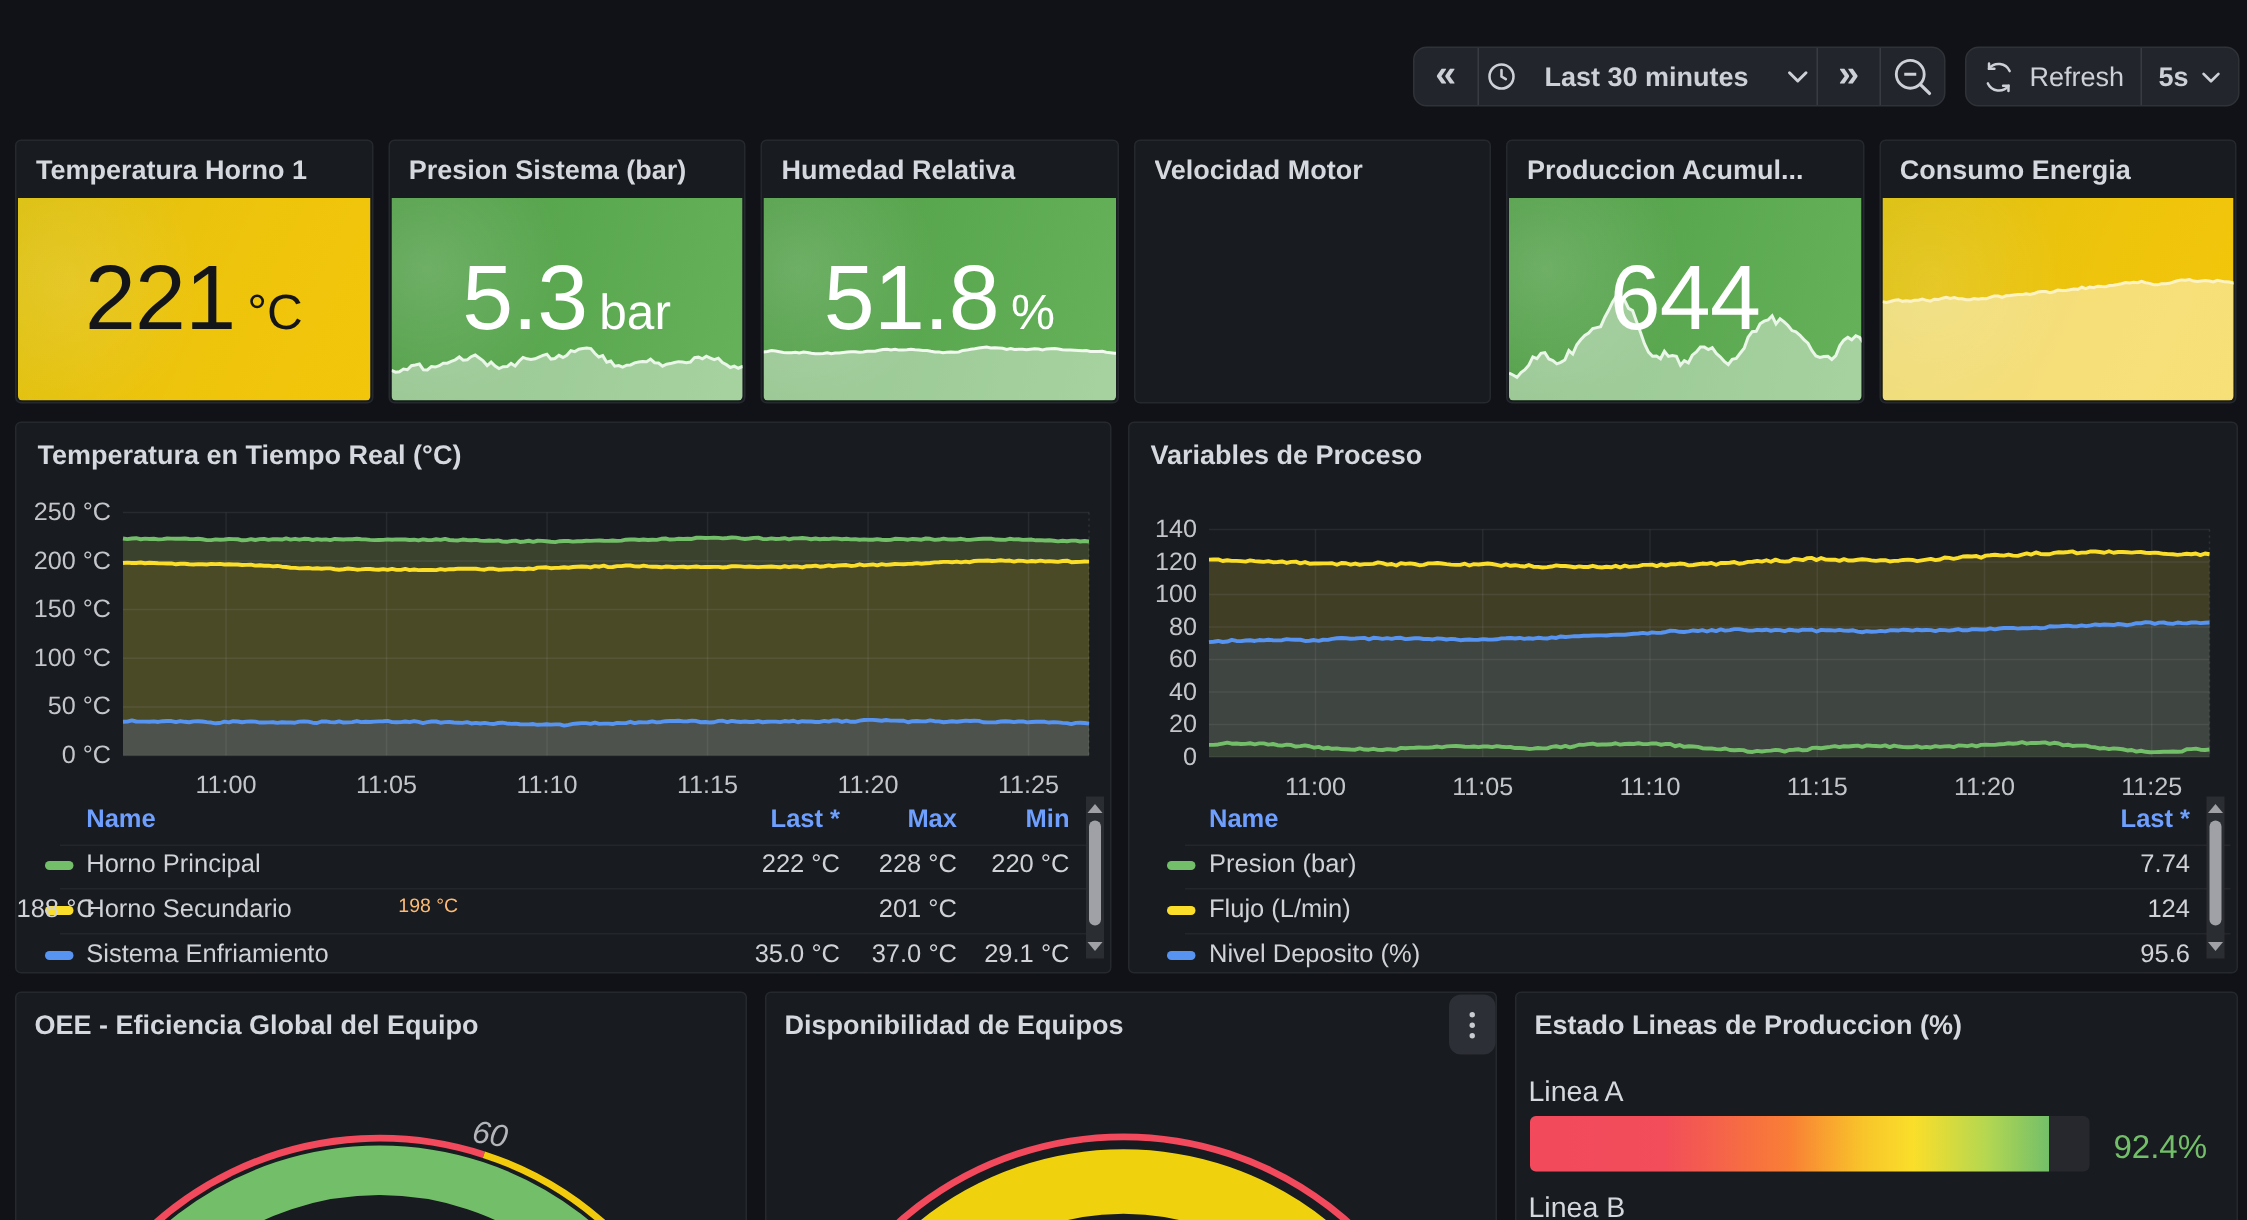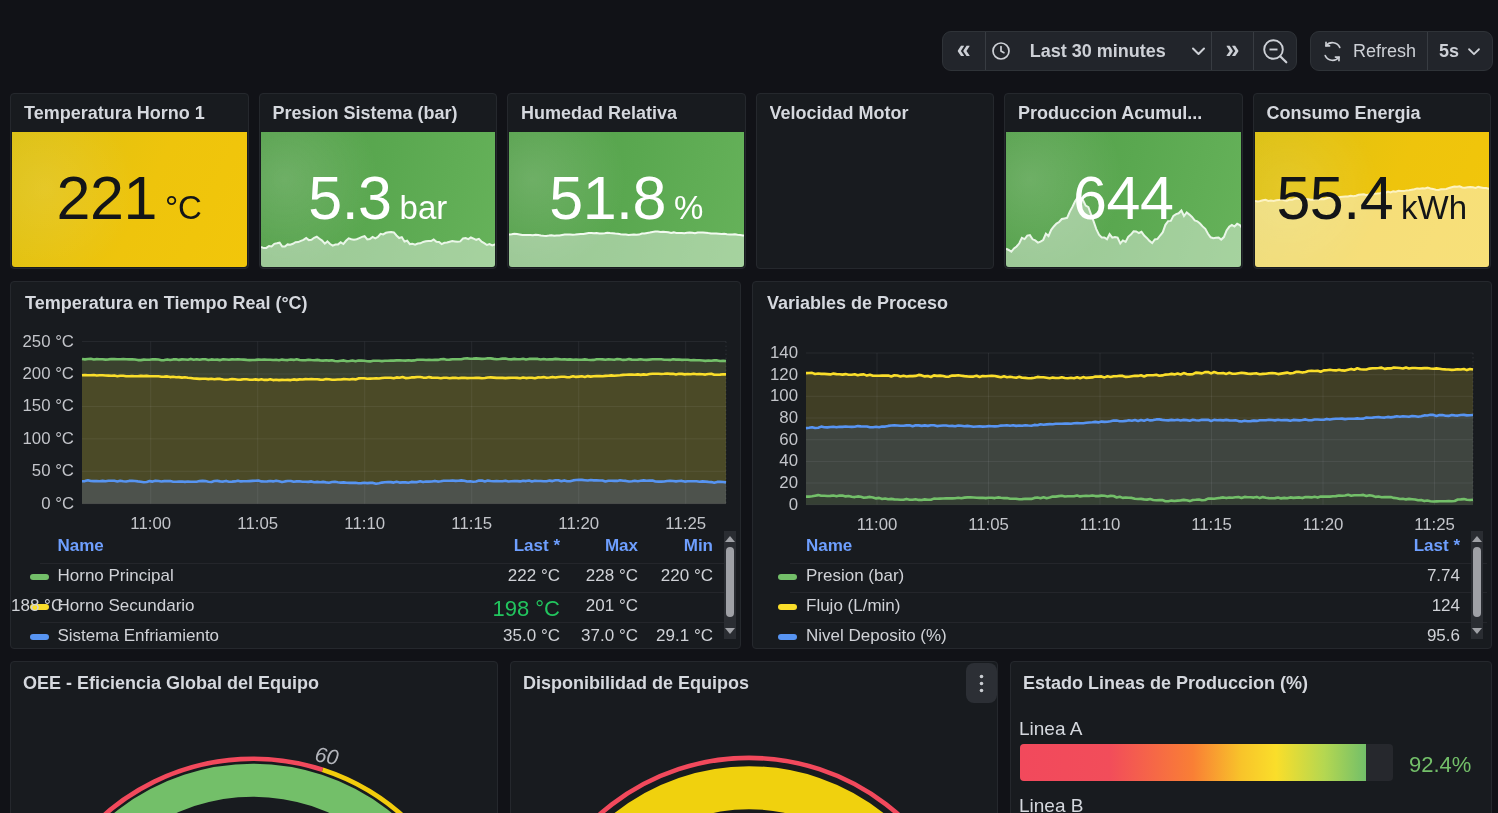--- a/index.html
+++ b/index.html
@@ -96,21 +96,20 @@
       <div class="statval" style="color:#ffffff"><span class="bigv">644</span></div>
     </div>
   </div>
 <div class="panel" style="left:1252.5px;top:93px;width:238.5px;height:176px">
     <div class="ptitle" style="max-width:214.5px">Consumo Energia</div>
     <div class="statbody" style="background:radial-gradient(circle 130px at 14% 42%, rgba(255,255,255,0.10), rgba(255,255,255,0) 70%),linear-gradient(115deg,#dcc011 0%,#eec40c 55%,#f2c60a 100%);">
       <svg class="abs" style="left:0;bottom:0" width="236" height="137" viewBox="0 0 236 137">
         <polygon points="0,137 0.0,71.1 2.7,71.6 5.3,71.0 8.0,70.2 10.6,69.8 13.3,70.9 15.9,70.5 18.6,70.9 21.3,70.2 23.9,70.1 26.6,69.3 29.2,70.2 31.9,70.8 34.5,69.5 37.2,69.7 39.9,68.8 42.5,68.2 45.2,68.9 47.8,68.4 50.5,69.1 53.1,69.2 55.8,69.8 58.5,69.8 61.1,69.0 63.8,69.5 66.4,69.0 69.1,69.2 71.7,68.3 74.4,67.4 77.1,67.4 79.7,68.2 82.4,67.2 85.0,67.0 87.7,66.7 90.3,66.4 93.0,66.4 95.7,65.8 98.3,66.3 101.0,65.7 103.6,64.7 106.3,64.4 108.9,64.3 111.6,65.1 114.3,64.5 116.9,63.4 119.6,63.7 122.2,63.6 124.9,63.2 127.6,62.7 130.2,62.9 132.9,61.5 135.5,62.5 138.2,61.4 140.8,61.8 143.5,60.8 146.2,61.0 148.8,61.1 151.5,60.4 154.1,60.2 156.8,59.7 159.4,59.2 162.1,58.4 164.8,58.7 167.4,58.2 170.1,58.5 172.7,57.6 175.4,58.5 178.0,58.9 180.7,59.8 183.4,59.9 186.0,59.2 188.7,59.2 191.3,58.9 194.0,58.0 196.6,57.2 199.3,56.6 202.0,56.8 204.6,56.3 207.3,57.4 209.9,57.7 212.6,57.3 215.2,57.0 217.9,57.3 220.6,57.9 223.2,56.9 225.9,57.4 228.5,57.9 231.2,58.0 233.8,58.7 236.5,57.9 236.5,137" fill="rgba(255,255,255,0.45)"></polygon>
         <polyline points="0.0,71.1 2.7,71.6 5.3,71.0 8.0,70.2 10.6,69.8 13.3,70.9 15.9,70.5 18.6,70.9 21.3,70.2 23.9,70.1 26.6,69.3 29.2,70.2 31.9,70.8 34.5,69.5 37.2,69.7 39.9,68.8 42.5,68.2 45.2,68.9 47.8,68.4 50.5,69.1 53.1,69.2 55.8,69.8 58.5,69.8 61.1,69.0 63.8,69.5 66.4,69.0 69.1,69.2 71.7,68.3 74.4,67.4 77.1,67.4 79.7,68.2 82.4,67.2 85.0,67.0 87.7,66.7 90.3,66.4 93.0,66.4 95.7,65.8 98.3,66.3 101.0,65.7 103.6,64.7 106.3,64.4 108.9,64.3 111.6,65.1 114.3,64.5 116.9,63.4 119.6,63.7 122.2,63.6 124.9,63.2 127.6,62.7 130.2,62.9 132.9,61.5 135.5,62.5 138.2,61.4 140.8,61.8 143.5,60.8 146.2,61.0 148.8,61.1 151.5,60.4 154.1,60.2 156.8,59.7 159.4,59.2 162.1,58.4 164.8,58.7 167.4,58.2 170.1,58.5 172.7,57.6 175.4,58.5 178.0,58.9 180.7,59.8 183.4,59.9 186.0,59.2 188.7,59.2 191.3,58.9 194.0,58.0 196.6,57.2 199.3,56.6 202.0,56.8 204.6,56.3 207.3,57.4 209.9,57.7 212.6,57.3 215.2,57.0 217.9,57.3 220.6,57.9 223.2,56.9 225.9,57.4 228.5,57.9 231.2,58.0 233.8,58.7 236.5,57.9" fill="none" stroke="#fdf3c2" stroke-width="2"></polyline>
       </svg>
-      <div class="statval" style="color:#131518"><span class="bigv">55.4</span><span class="unitv">kWh</span></div>
     </div>
   </div>
 <div class="panel" style="left:10px;top:281px;width:731px;height:368px">
     <div class="ptitle" style="left:14px;top:11px">Temperatura en Tiempo Real (°C)</div>
     <svg class="abs" style="left:0;top:0" width="729" height="265" viewBox="0 0 729 265">
       <polygon points="71.0,77.0 73.9,77.4 76.9,77.0 79.8,76.8 82.8,77.5 85.7,77.1 88.6,77.3 91.6,77.2 94.5,77.6 97.5,77.4 100.4,77.0 103.3,77.1 106.3,77.2 109.2,77.2 112.2,77.0 115.1,77.3 118.1,77.4 121.0,77.2 123.9,77.5 126.9,78.1 129.8,78.1 132.8,77.6 135.7,77.8 138.6,77.7 141.6,77.3 144.5,77.4 147.5,77.5 150.4,78.2 153.3,78.1 156.3,77.4 159.2,78.0 162.2,77.4 165.1,77.3 168.0,77.9 171.0,77.4 173.9,77.5 176.9,77.7 179.8,76.9 182.7,77.7 185.7,77.2 188.6,77.8 191.6,77.2 194.5,77.3 197.4,78.0 200.4,77.4 203.3,77.8 206.3,77.6 209.2,78.1 212.2,77.3 215.1,77.5 218.0,77.7 221.0,77.4 223.9,77.5 226.9,77.2 229.8,77.5 232.7,77.6 235.7,77.9 238.6,78.1 241.6,78.0 244.5,77.9 247.4,77.6 250.4,77.8 253.3,77.6 256.3,77.7 259.2,77.7 262.1,78.0 265.1,77.8 268.0,78.3 271.0,77.6 273.9,78.0 276.8,78.1 279.8,77.5 282.7,77.9 285.7,77.3 288.6,78.0 291.5,78.2 294.5,78.3 297.4,77.7 300.4,78.0 303.3,78.2 306.3,77.9 309.2,78.4 312.1,78.6 315.1,78.3 318.0,78.6 321.0,78.3 323.9,79.0 326.8,79.2 329.8,78.7 332.7,78.4 335.7,79.3 338.6,79.0 341.5,78.5 344.5,79.2 347.4,78.5 350.4,78.6 353.3,78.8 356.2,79.2 359.2,79.4 362.1,78.8 365.1,78.7 368.0,78.7 370.9,79.1 373.9,78.8 376.8,78.8 379.8,78.5 382.7,78.6 385.6,78.4 388.6,78.3 391.5,78.5 394.5,78.6 397.4,78.3 400.4,78.6 403.3,78.4 406.2,77.8 409.2,77.7 412.1,77.7 415.1,78.0 418.0,77.7 420.9,78.0 423.9,77.8 426.8,77.9 429.8,77.2 432.7,77.0 435.6,77.7 438.6,77.6 441.5,77.2 444.5,77.3 447.4,77.2 450.3,77.3 453.3,76.5 456.2,76.4 459.2,76.7 462.1,76.6 465.0,76.4 468.0,76.6 470.9,76.9 473.9,76.7 476.8,76.3 479.7,76.4 482.7,76.9 485.6,77.3 488.6,77.0 491.5,76.6 494.5,76.5 497.4,77.3 500.3,77.4 503.3,76.9 506.2,77.3 509.2,77.2 512.1,76.8 515.0,77.6 518.0,76.9 520.9,76.9 523.9,76.7 526.8,76.9 529.7,77.5 532.7,77.0 535.6,77.5 538.6,77.2 541.5,77.4 544.4,76.9 547.4,77.1 550.3,77.5 553.3,77.2 556.2,77.6 559.1,77.4 562.1,77.8 565.0,77.6 568.0,77.8 570.9,77.8 573.8,77.4 576.8,77.8 579.7,78.0 582.7,77.9 585.6,77.2 588.6,77.3 591.5,77.4 594.4,77.8 597.4,77.3 600.3,77.5 603.3,77.8 606.2,77.0 609.1,77.2 612.1,77.9 615.0,77.7 618.0,77.1 620.9,77.6 623.8,77.7 626.8,77.6 629.7,77.2 632.7,77.8 635.6,77.9 638.5,77.6 641.5,77.3 644.4,77.2 647.4,77.2 650.3,77.2 653.2,77.7 656.2,77.8 659.1,77.9 662.1,77.2 665.0,77.6 667.9,77.5 670.9,77.9 673.8,77.8 676.8,77.7 679.7,78.2 682.7,78.1 685.6,78.3 688.5,78.2 691.5,78.5 694.4,78.9 697.4,78.5 700.3,78.8 703.2,78.4 706.2,78.4 709.1,79.0 712.1,78.7 715.0,79.0 715.0,92.4 712.1,92.3 709.1,92.6 706.2,92.7 703.2,92.8 700.3,91.8 697.4,92.0 694.4,92.6 691.5,92.3 688.5,92.1 685.6,92.3 682.7,91.8 679.7,92.3 676.8,92.0 673.8,92.4 670.9,91.9 667.9,91.8 665.0,92.4 662.1,91.7 659.1,91.9 656.2,91.5 653.2,91.8 650.3,92.0 647.4,91.7 644.4,91.8 641.5,91.8 638.5,92.0 635.6,92.8 632.7,92.4 629.7,92.9 626.8,92.4 623.8,92.8 620.9,92.6 618.0,92.6 615.0,92.8 612.1,92.9 609.1,93.3 606.2,93.5 603.3,93.8 600.3,93.4 597.4,93.8 594.4,93.9 591.5,94.2 588.6,94.1 585.6,94.0 582.7,94.3 579.7,94.6 576.8,94.1 573.8,94.9 570.9,94.3 568.0,94.6 565.0,94.9 562.1,94.2 559.1,95.1 556.2,95.3 553.3,94.7 550.3,94.8 547.4,95.0 544.4,95.5 541.5,94.9 538.6,95.5 535.6,95.8 532.7,95.1 529.7,95.5 526.8,95.4 523.9,96.3 520.9,95.7 518.0,95.7 515.0,96.1 512.1,95.5 509.2,96.2 506.2,95.9 503.3,95.7 500.3,95.8 497.4,95.9 494.5,96.1 491.5,95.9 488.6,95.7 485.6,95.9 482.7,95.6 479.7,95.4 476.8,95.5 473.9,96.0 470.9,96.3 468.0,95.9 465.0,95.9 462.1,96.0 459.2,96.0 456.2,96.1 453.3,95.7 450.3,95.9 447.4,96.2 444.5,95.8 441.5,95.9 438.6,96.2 435.6,95.8 432.7,95.7 429.8,96.2 426.8,95.8 423.9,95.8 420.9,95.6 418.0,95.1 415.1,95.7 412.1,95.6 409.2,95.0 406.2,95.0 403.3,95.4 400.4,95.4 397.4,96.0 394.5,96.1 391.5,95.1 388.6,95.8 385.6,95.4 382.7,96.3 379.8,95.8 376.8,95.7 373.9,95.8 370.9,96.0 368.0,96.5 365.1,96.2 362.1,96.5 359.2,96.6 356.2,96.8 353.3,96.2 350.4,96.3 347.4,96.4 344.5,97.4 341.5,97.0 338.6,97.5 335.7,97.3 332.7,97.1 329.8,97.5 326.8,97.5 323.9,97.7 321.0,97.8 318.0,97.2 315.1,97.1 312.1,97.8 309.2,97.6 306.3,97.2 303.3,97.2 300.4,97.1 297.4,97.2 294.5,97.1 291.5,97.5 288.6,97.4 285.7,97.9 282.7,97.4 279.8,98.1 276.8,97.9 273.9,98.0 271.0,97.9 268.0,98.1 265.1,97.7 262.1,98.1 259.2,97.3 256.3,97.9 253.3,97.9 250.4,97.3 247.4,97.9 244.5,97.4 241.6,97.8 238.6,97.7 235.7,97.3 232.7,97.3 229.8,97.6 226.9,97.8 223.9,97.3 221.0,97.0 218.0,97.5 215.1,97.8 212.2,97.5 209.2,96.9 206.3,96.9 203.3,97.2 200.4,96.8 197.4,97.1 194.5,96.7 191.6,96.8 188.6,96.9 185.7,96.6 182.7,96.5 179.8,96.0 176.9,95.8 173.9,95.3 171.0,95.6 168.0,95.1 165.1,95.2 162.2,94.8 159.2,95.1 156.3,94.4 153.3,94.6 150.4,94.7 147.5,94.3 144.5,94.3 141.6,94.2 138.6,94.3 135.7,93.9 132.8,94.1 129.8,93.9 126.9,94.3 123.9,94.2 121.0,94.1 118.1,94.3 115.1,94.2 112.2,93.8 109.2,93.8 106.3,94.2 103.3,93.6 100.4,93.7 97.5,93.6 94.5,93.5 91.6,93.3 88.6,93.2 85.7,93.5 82.8,93.0 79.8,93.3 76.9,93.3 73.9,93.1 71.0,93.3" fill="#3a422e"></polygon>
       <polygon points="71.0,93.3 73.9,93.1 76.9,93.3 79.8,93.3 82.8,93.0 85.7,93.5 88.6,93.2 91.6,93.3 94.5,93.5 97.5,93.6 100.4,93.7 103.3,93.6 106.3,94.2 109.2,93.8 112.2,93.8 115.1,94.2 118.1,94.3 121.0,94.1 123.9,94.2 126.9,94.3 129.8,93.9 132.8,94.1 135.7,93.9 138.6,94.3 141.6,94.2 144.5,94.3 147.5,94.3 150.4,94.7 153.3,94.6 156.3,94.4 159.2,95.1 162.2,94.8 165.1,95.2 168.0,95.1 171.0,95.6 173.9,95.3 176.9,95.8 179.8,96.0 182.7,96.5 185.7,96.6 188.6,96.9 191.6,96.8 194.5,96.7 197.4,97.1 200.4,96.8 203.3,97.2 206.3,96.9 209.2,96.9 212.2,97.5 215.1,97.8 218.0,97.5 221.0,97.0 223.9,97.3 226.9,97.8 229.8,97.6 232.7,97.3 235.7,97.3 238.6,97.7 241.6,97.8 244.5,97.4 247.4,97.9 250.4,97.3 253.3,97.9 256.3,97.9 259.2,97.3 262.1,98.1 265.1,97.7 268.0,98.1 271.0,97.9 273.9,98.0 276.8,97.9 279.8,98.1 282.7,97.4 285.7,97.9 288.6,97.4 291.5,97.5 294.5,97.1 297.4,97.2 300.4,97.1 303.3,97.2 306.3,97.2 309.2,97.6 312.1,97.8 315.1,97.1 318.0,97.2 321.0,97.8 323.9,97.7 326.8,97.5 329.8,97.5 332.7,97.1 335.7,97.3 338.6,97.5 341.5,97.0 344.5,97.4 347.4,96.4 350.4,96.3 353.3,96.2 356.2,96.8 359.2,96.6 362.1,96.5 365.1,96.2 368.0,96.5 370.9,96.0 373.9,95.8 376.8,95.7 379.8,95.8 382.7,96.3 385.6,95.4 388.6,95.8 391.5,95.1 394.5,96.1 397.4,96.0 400.4,95.4 403.3,95.4 406.2,95.0 409.2,95.0 412.1,95.6 415.1,95.7 418.0,95.1 420.9,95.6 423.9,95.8 426.8,95.8 429.8,96.2 432.7,95.7 435.6,95.8 438.6,96.2 441.5,95.9 444.5,95.8 447.4,96.2 450.3,95.9 453.3,95.7 456.2,96.1 459.2,96.0 462.1,96.0 465.0,95.9 468.0,95.9 470.9,96.3 473.9,96.0 476.8,95.5 479.7,95.4 482.7,95.6 485.6,95.9 488.6,95.7 491.5,95.9 494.5,96.1 497.4,95.9 500.3,95.8 503.3,95.7 506.2,95.9 509.2,96.2 512.1,95.5 515.0,96.1 518.0,95.7 520.9,95.7 523.9,96.3 526.8,95.4 529.7,95.5 532.7,95.1 535.6,95.8 538.6,95.5 541.5,94.9 544.4,95.5 547.4,95.0 550.3,94.8 553.3,94.7 556.2,95.3 559.1,95.1 562.1,94.2 565.0,94.9 568.0,94.6 570.9,94.3 573.8,94.9 576.8,94.1 579.7,94.6 582.7,94.3 585.6,94.0 588.6,94.1 591.5,94.2 594.4,93.9 597.4,93.8 600.3,93.4 603.3,93.8 606.2,93.5 609.1,93.3 612.1,92.9 615.0,92.8 618.0,92.6 620.9,92.6 623.8,92.8 626.8,92.4 629.7,92.9 632.7,92.4 635.6,92.8 638.5,92.0 641.5,91.8 644.4,91.8 647.4,91.7 650.3,92.0 653.2,91.8 656.2,91.5 659.1,91.9 662.1,91.7 665.0,92.4 667.9,91.8 670.9,91.9 673.8,92.4 676.8,92.0 679.7,92.3 682.7,91.8 685.6,92.3 688.5,92.1 691.5,92.3 694.4,92.6 697.4,92.0 700.3,91.8 703.2,92.8 706.2,92.7 709.1,92.6 712.1,92.3 715.0,92.4 715.0,200.4 712.1,200.0 709.1,199.8 706.2,199.9 703.2,200.7 700.3,200.1 697.4,199.9 694.4,199.6 691.5,199.4 688.5,199.7 685.6,199.2 682.7,199.2 679.7,199.2 676.8,199.3 673.8,199.6 670.9,198.9 667.9,199.0 665.0,199.4 662.1,199.0 659.1,198.8 656.2,199.0 653.2,199.5 650.3,199.6 647.4,199.6 644.4,199.5 641.5,198.6 638.5,198.5 635.6,198.7 632.7,198.4 629.7,198.8 626.8,199.2 623.8,198.8 620.9,199.2 618.0,199.5 615.0,198.9 612.1,198.8 609.1,198.3 606.2,198.9 603.3,198.9 600.3,198.7 597.4,198.8 594.4,199.5 591.5,198.5 588.6,198.5 585.6,198.4 582.7,198.4 579.7,198.0 576.8,198.5 573.8,198.2 570.9,197.9 568.0,197.9 565.0,198.0 562.1,198.4 559.1,199.2 556.2,199.2 553.3,198.4 550.3,199.2 547.4,198.3 544.4,198.3 541.5,199.1 538.6,198.6 535.6,199.3 532.7,199.3 529.7,199.0 526.8,199.0 523.9,198.8 520.9,199.5 518.0,198.5 515.0,199.1 512.1,198.7 509.2,199.4 506.2,199.1 503.3,199.1 500.3,199.2 497.4,199.5 494.5,198.8 491.5,199.3 488.6,199.3 485.6,199.0 482.7,199.3 479.7,199.0 476.8,198.6 473.9,199.4 470.9,198.5 468.0,198.6 465.0,199.5 462.1,199.7 459.2,199.3 456.2,199.5 453.3,198.7 450.3,198.4 447.4,198.8 444.5,198.9 441.5,198.5 438.6,198.7 435.6,198.7 432.7,198.8 429.8,199.3 426.8,199.6 423.9,198.9 420.9,199.5 418.0,199.6 415.1,199.5 412.1,200.1 409.2,199.2 406.2,200.1 403.3,200.1 400.4,199.9 397.4,200.7 394.5,200.4 391.5,200.4 388.6,200.6 385.6,199.8 382.7,200.6 379.8,200.1 376.8,200.1 373.9,200.3 370.9,200.6 368.0,201.2 365.1,201.7 362.1,200.9 359.2,200.9 356.2,201.1 353.3,200.8 350.4,201.1 347.4,201.2 344.5,200.7 341.5,200.9 338.6,200.9 335.7,200.8 332.7,200.4 329.8,200.6 326.8,200.3 323.9,199.8 321.0,200.0 318.0,200.7 315.1,200.4 312.1,199.9 309.2,200.3 306.3,199.9 303.3,200.3 300.4,199.4 297.4,199.9 294.5,199.8 291.5,199.7 288.6,199.3 285.7,199.4 282.7,199.8 279.8,199.0 276.8,199.0 273.9,199.4 271.0,200.1 268.0,199.3 265.1,198.8 262.1,199.4 259.2,199.0 256.3,199.4 253.3,199.5 250.4,199.4 247.4,198.6 244.5,198.8 241.6,198.9 238.6,199.1 235.7,199.3 232.7,199.2 229.8,199.4 226.9,198.7 223.9,199.4 221.0,199.6 218.0,199.7 215.1,198.9 212.2,199.6 209.2,199.4 206.3,198.9 203.3,199.0 200.4,200.0 197.4,199.8 194.5,199.1 191.6,198.9 188.6,199.1 185.7,199.8 182.7,199.7 179.8,199.7 176.9,199.5 173.9,199.9 171.0,199.5 168.0,199.6 165.1,199.7 162.2,199.7 159.2,199.1 156.3,199.0 153.3,199.1 150.4,199.5 147.5,199.0 144.5,198.8 141.6,199.6 138.6,199.1 135.7,200.0 132.8,200.2 129.8,199.7 126.9,199.4 123.9,199.0 121.0,198.8 118.1,198.9 115.1,199.5 112.2,199.2 109.2,198.7 106.3,199.4 103.3,198.7 100.4,198.7 97.5,198.8 94.5,199.3 91.6,198.9 88.6,199.2 85.7,199.1 82.8,199.1 79.8,199.0 76.9,198.3 73.9,199.1 71.0,199.2" fill="#4b4a27"></polygon>
       <polygon points="71.0,199.2 73.9,199.1 76.9,198.3 79.8,199.0 82.8,199.1 85.7,199.1 88.6,199.2 91.6,198.9 94.5,199.3 97.5,198.8 100.4,198.7 103.3,198.7 106.3,199.4 109.2,198.7 112.2,199.2 115.1,199.5 118.1,198.9 121.0,198.8 123.9,199.0 126.9,199.4 129.8,199.7 132.8,200.2 135.7,200.0 138.6,199.1 141.6,199.6 144.5,198.8 147.5,199.0 150.4,199.5 153.3,199.1 156.3,199.0 159.2,199.1 162.2,199.7 165.1,199.7 168.0,199.6 171.0,199.5 173.9,199.9 176.9,199.5 179.8,199.7 182.7,199.7 185.7,199.8 188.6,199.1 191.6,198.9 194.5,199.1 197.4,199.8 200.4,200.0 203.3,199.0 206.3,198.9 209.2,199.4 212.2,199.6 215.1,198.9 218.0,199.7 221.0,199.6 223.9,199.4 226.9,198.7 229.8,199.4 232.7,199.2 235.7,199.3 238.6,199.1 241.6,198.9 244.5,198.8 247.4,198.6 250.4,199.4 253.3,199.5 256.3,199.4 259.2,199.0 262.1,199.4 265.1,198.8 268.0,199.3 271.0,200.1 273.9,199.4 276.8,199.0 279.8,199.0 282.7,199.8 285.7,199.4 288.6,199.3 291.5,199.7 294.5,199.8 297.4,199.9 300.4,199.4 303.3,200.3 306.3,199.9 309.2,200.3 312.1,199.9 315.1,200.4 318.0,200.7 321.0,200.0 323.9,199.8 326.8,200.3 329.8,200.6 332.7,200.4 335.7,200.8 338.6,200.9 341.5,200.9 344.5,200.7 347.4,201.2 350.4,201.1 353.3,200.8 356.2,201.1 359.2,200.9 362.1,200.9 365.1,201.7 368.0,201.2 370.9,200.6 373.9,200.3 376.8,200.1 379.8,200.1 382.7,200.6 385.6,199.8 388.6,200.6 391.5,200.4 394.5,200.4 397.4,200.7 400.4,199.9 403.3,200.1 406.2,200.1 409.2,199.2 412.1,200.1 415.1,199.5 418.0,199.6 420.9,199.5 423.9,198.9 426.8,199.6 429.8,199.3 432.7,198.8 435.6,198.7 438.6,198.7 441.5,198.5 444.5,198.9 447.4,198.8 450.3,198.4 453.3,198.7 456.2,199.5 459.2,199.3 462.1,199.7 465.0,199.5 468.0,198.6 470.9,198.5 473.9,199.4 476.8,198.6 479.7,199.0 482.7,199.3 485.6,199.0 488.6,199.3 491.5,199.3 494.5,198.8 497.4,199.5 500.3,199.2 503.3,199.1 506.2,199.1 509.2,199.4 512.1,198.7 515.0,199.1 518.0,198.5 520.9,199.5 523.9,198.8 526.8,199.0 529.7,199.0 532.7,199.3 535.6,199.3 538.6,198.6 541.5,199.1 544.4,198.3 547.4,198.3 550.3,199.2 553.3,198.4 556.2,199.2 559.1,199.2 562.1,198.4 565.0,198.0 568.0,197.9 570.9,197.9 573.8,198.2 576.8,198.5 579.7,198.0 582.7,198.4 585.6,198.4 588.6,198.5 591.5,198.5 594.4,199.5 597.4,198.8 600.3,198.7 603.3,198.9 606.2,198.9 609.1,198.3 612.1,198.8 615.0,198.9 618.0,199.5 620.9,199.2 623.8,198.8 626.8,199.2 629.7,198.8 632.7,198.4 635.6,198.7 638.5,198.5 641.5,198.6 644.4,199.5 647.4,199.6 650.3,199.6 653.2,199.5 656.2,199.0 659.1,198.8 662.1,199.0 665.0,199.4 667.9,199.0 670.9,198.9 673.8,199.6 676.8,199.3 679.7,199.2 682.7,199.2 685.6,199.2 688.5,199.7 691.5,199.4 694.4,199.6 697.4,199.9 700.3,200.1 703.2,200.7 706.2,199.9 709.1,199.8 712.1,200.0 715.0,200.4 715.0,221.7 712.1,221.7 709.1,221.7 706.2,221.7 703.2,221.7 700.3,221.7 697.4,221.7 694.4,221.7 691.5,221.7 688.5,221.7 685.6,221.7 682.7,221.7 679.7,221.7 676.8,221.7 673.8,221.7 670.9,221.7 667.9,221.7 665.0,221.7 662.1,221.7 659.1,221.7 656.2,221.7 653.2,221.7 650.3,221.7 647.4,221.7 644.4,221.7 641.5,221.7 638.5,221.7 635.6,221.7 632.7,221.7 629.7,221.7 626.8,221.7 623.8,221.7 620.9,221.7 618.0,221.7 615.0,221.7 612.1,221.7 609.1,221.7 606.2,221.7 603.3,221.7 600.3,221.7 597.4,221.7 594.4,221.7 591.5,221.7 588.6,221.7 585.6,221.7 582.7,221.7 579.7,221.7 576.8,221.7 573.8,221.7 570.9,221.7 568.0,221.7 565.0,221.7 562.1,221.7 559.1,221.7 556.2,221.7 553.3,221.7 550.3,221.7 547.4,221.7 544.4,221.7 541.5,221.7 538.6,221.7 535.6,221.7 532.7,221.7 529.7,221.7 526.8,221.7 523.9,221.7 520.9,221.7 518.0,221.7 515.0,221.7 512.1,221.7 509.2,221.7 506.2,221.7 503.3,221.7 500.3,221.7 497.4,221.7 494.5,221.7 491.5,221.7 488.6,221.7 485.6,221.7 482.7,221.7 479.7,221.7 476.8,221.7 473.9,221.7 470.9,221.7 468.0,221.7 465.0,221.7 462.1,221.7 459.2,221.7 456.2,221.7 453.3,221.7 450.3,221.7 447.4,221.7 444.5,221.7 441.5,221.7 438.6,221.7 435.6,221.7 432.7,221.7 429.8,221.7 426.8,221.7 423.9,221.7 420.9,221.7 418.0,221.7 415.1,221.7 412.1,221.7 409.2,221.7 406.2,221.7 403.3,221.7 400.4,221.7 397.4,221.7 394.5,221.7 391.5,221.7 388.6,221.7 385.6,221.7 382.7,221.7 379.8,221.7 376.8,221.7 373.9,221.7 370.9,221.7 368.0,221.7 365.1,221.7 362.1,221.7 359.2,221.7 356.2,221.7 353.3,221.7 350.4,221.7 347.4,221.7 344.5,221.7 341.5,221.7 338.6,221.7 335.7,221.7 332.7,221.7 329.8,221.7 326.8,221.7 323.9,221.7 321.0,221.7 318.0,221.7 315.1,221.7 312.1,221.7 309.2,221.7 306.3,221.7 303.3,221.7 300.4,221.7 297.4,221.7 294.5,221.7 291.5,221.7 288.6,221.7 285.7,221.7 282.7,221.7 279.8,221.7 276.8,221.7 273.9,221.7 271.0,221.7 268.0,221.7 265.1,221.7 262.1,221.7 259.2,221.7 256.3,221.7 253.3,221.7 250.4,221.7 247.4,221.7 244.5,221.7 241.6,221.7 238.6,221.7 235.7,221.7 232.7,221.7 229.8,221.7 226.9,221.7 223.9,221.7 221.0,221.7 218.0,221.7 215.1,221.7 212.2,221.7 209.2,221.7 206.3,221.7 203.3,221.7 200.4,221.7 197.4,221.7 194.5,221.7 191.6,221.7 188.6,221.7 185.7,221.7 182.7,221.7 179.8,221.7 176.9,221.7 173.9,221.7 171.0,221.7 168.0,221.7 165.1,221.7 162.2,221.7 159.2,221.7 156.3,221.7 153.3,221.7 150.4,221.7 147.5,221.7 144.5,221.7 141.6,221.7 138.6,221.7 135.7,221.7 132.8,221.7 129.8,221.7 126.9,221.7 123.9,221.7 121.0,221.7 118.1,221.7 115.1,221.7 112.2,221.7 109.2,221.7 106.3,221.7 103.3,221.7 100.4,221.7 97.5,221.7 94.5,221.7 91.6,221.7 88.6,221.7 85.7,221.7 82.8,221.7 79.8,221.7 76.9,221.7 73.9,221.7 71.0,221.7" fill="#4d524c"></polygon>
       <line x1="71" y1="59.6" x2="715" y2="59.6" stroke="rgba(240,245,255,0.07)" stroke-width="1"></line>
       <text x="63" y="64.6" text-anchor="end" font-size="16.8" fill="#c3c5ca">250 °C</text>
@@ -147,21 +146,21 @@
     <div class="abs" style="left:0;width:702px;text-align:right;top:254px;font-size:17px;font-weight:700;color:#6e9fff;white-space:nowrap">Min</div>
     <div class="abs" style="left:29px;right:4px;top:281px;height:1px;background:#24262b"></div>
     <div class="abs" style="left:19px;top:292px;width:19px;height:6px;border-radius:3px;background:#73bf69"></div>
     <div class="abs" style="left:46.5px;top:284px;font-size:17px;color:#d0d2d7;white-space:nowrap">Horno Principal</div>
     <div class="abs" style="left:0;width:549px;top:284px;font-size:17px;color:#d0d2d7;text-align:right;white-space:nowrap">222 °C</div>
     <div class="abs" style="left:0;width:627px;top:284px;font-size:17px;color:#d0d2d7;text-align:right;white-space:nowrap">228 °C</div>
     <div class="abs" style="left:0;width:702px;top:284px;font-size:17px;color:#d0d2d7;text-align:right;white-space:nowrap">220 °C</div>
     <div class="abs" style="left:29px;right:4px;top:310px;height:1px;background:#24262b"></div>
     <div class="abs" style="left:19px;top:322px;width:19px;height:6px;border-radius:3px;background:#fade2a"></div>
     <div class="abs" style="left:46.5px;top:314px;font-size:17px;color:#d0d2d7;white-space:nowrap">Horno Secundario</div>
-    <div class="abs" style="left:0;width:549px;top:314px;font-size:22px;color:#22c55e;text-align:right;white-space:nowrap">198 °C</div>
+    <div class="abs" style="left:0;width:549px;top:314px;font-size:13px;color:#fdba74;text-align:center;white-space:nowrap">198 °C</div>
     <div class="abs" style="left:0;width:627px;top:314px;font-size:17px;color:#d0d2d7;text-align:right;white-space:nowrap">201 °C</div>
     <div class="abs" style="left:0;width:702px;top:314px;font-size:17px;color:#d0d2d7;text-align:left;white-space:nowrap">188 °C</div>
     <div class="abs" style="left:29px;right:4px;top:340px;height:1px;background:#24262b"></div>
     <div class="abs" style="left:19px;top:352px;width:19px;height:6px;border-radius:3px;background:#5794f2"></div>
     <div class="abs" style="left:46.5px;top:344px;font-size:17px;color:#d0d2d7;white-space:nowrap">Sistema Enfriamiento</div>
     <div class="abs" style="left:0;width:549px;top:344px;font-size:17px;color:#d0d2d7;text-align:right;white-space:nowrap">35.0 °C</div>
     <div class="abs" style="left:0;width:627px;top:344px;font-size:17px;color:#d0d2d7;text-align:right;white-space:nowrap">37.0 °C</div>
     <div class="abs" style="left:0;width:702px;top:344px;font-size:17px;color:#d0d2d7;text-align:right;white-space:nowrap">29.1 °C</div>
     <div class="abs" style="left:713px;top:249px;width:12px;height:108px;background:#2a2d32">
       <div class="abs" style="left:2px;top:16px;width:8px;height:70px;background:#9fa1a6;border-radius:4px"></div>

